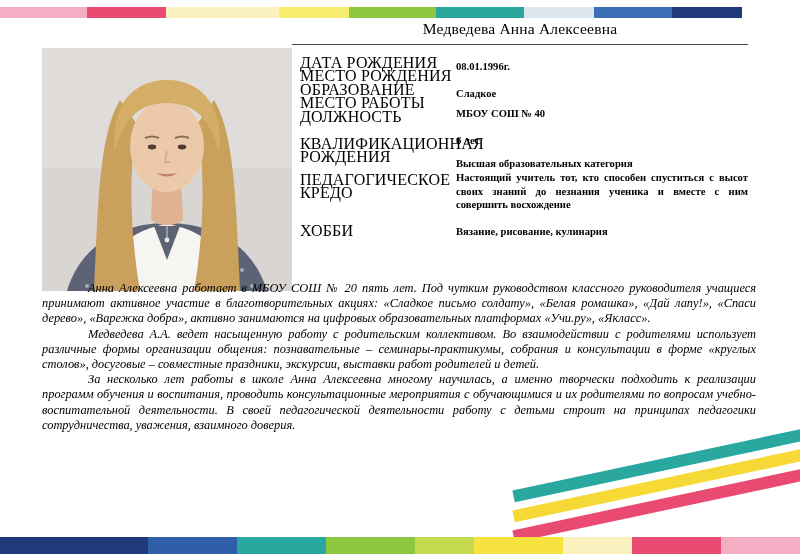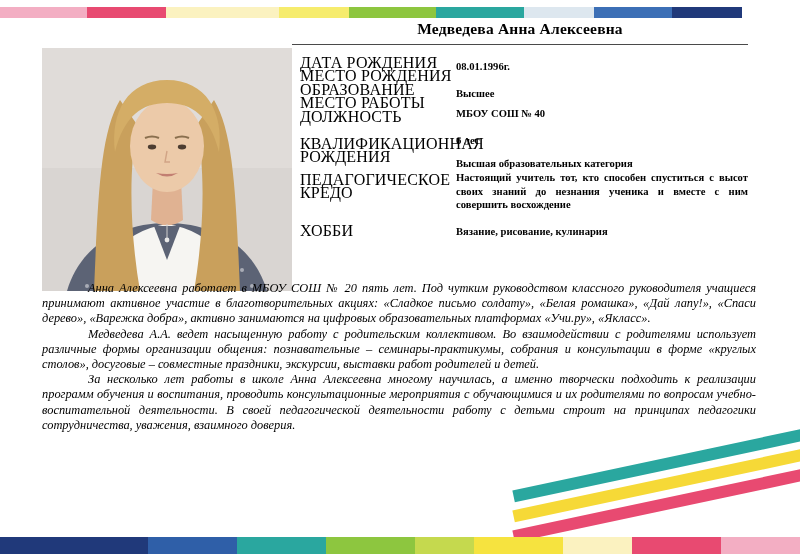--- a/index.html
+++ b/index.html
@@ -11,21 +11,21 @@
   
   .strip{display:flex;}
   .strip>div{flex-basis:0;height:100%;}
   .strip.top{position:absolute;top:7px;left:0;width:742px;height:11px;}
   .strip.bottom{position:absolute;bottom:0;left:0;width:800px;height:17px;z-index:3;}
   
   .title-block{
     position:absolute;left:292px;top:20px;width:456px;text-align:center;
     border-bottom:1px solid #4a4a4a;padding-bottom:6px;
   }
-  .title-block h1{margin:0;font-size:15.5px;font-weight:bold;letter-spacing:.2px;}
+  .title-block h1{margin:0;font-size:15.5px;font-weight:normal;letter-spacing:.2px;}
   
   .photo{position:absolute;left:42px;top:48px;width:250px;height:243px;overflow:hidden;}
   
   .lbl{
     position:absolute;left:300px;width:164px;
     font-size:16px;line-height:12.8px;letter-spacing:.2px;
   }
   .val{
     position:absolute;left:456px;width:292px;
     font-size:10.6px;line-height:13.6px;font-weight:bold;
@@ -108,21 +108,21 @@
   <div class="lbl" style="top:57px">ДАТА РОЖДЕНИЯ</div>
   <div class="lbl" style="top:70px">МЕСТО РОЖДЕНИЯ</div>
   <div class="lbl" style="top:84px">ОБРАЗОВАНИЕ</div>
   <div class="lbl" style="top:97px">МЕСТО РАБОТЫ</div>
   <div class="lbl" style="top:111px">ДОЛЖНОСТЬ</div>
   <div class="lbl" style="top:138px;width:150px">КВАЛИФИКАЦИОННАЯ РОЖДЕНИЯ</div>
   <div class="lbl" style="top:174px">ПЕДАГОГИЧЕСКОЕ КРЕДО</div>
   <div class="lbl" style="top:225px">ХОББИ</div>
 
   <div class="val" style="top:60px">08.01.1996г.</div>
-  <div class="val" style="top:87px">Высшее</div>
+  <div class="val" style="top:87px">Сладкое</div>
   <div class="val" style="top:107px">МБОУ СОШ № 40</div>
   <div class="val" style="top:134px">6 лет</div>
   <div class="val" style="top:157px">Высшая образовательных категория</div>
   <div class="val just" style="top:171px">Настоящий учитель тот, кто способен спуститься с высот своих знаний до незнания ученика и вместе с ним совершить восхождение</div>
   <div class="val" style="top:225px">Вязание, рисование, кулинария</div>
 
   <div class="body-text">
     <p>Анна Алексеевна работает в МБОУ СОШ № 20 пять лет.  Под чутким руководством классного руководителя учащиеся принимают активное участие в благотворительных акциях: «Сладкое письмо солдату», «Белая ромашка», «Дай лапу!», «Спаси дерево», «Варежка добра», активно занимаются на цифровых образовательных платформах «Учи.ру», «Якласс».</p>
     <p>Медведева А.А. ведет насыщенную работу с родительским коллективом. Во взаимодействии с родителями использует различные формы организации общения: познавательные – семинары-практикумы, собрания и консультации в форме «круглых столов», досуговые – совместные праздники, экскурсии, выставки работ родителей и детей.</p>
     <p>За несколько лет работы в школе Анна Алексеевна многому научилась, а именно творчески подходить к реализации программ обучения и воспитания, проводить консультационные мероприятия с обучающимися и их родителями по вопросам учебно-воспитательной деятельности. В своей педагогической деятельности работу с детьми строит на принципах педагогики сотрудничества, уважения, взаимного доверия.</p>

